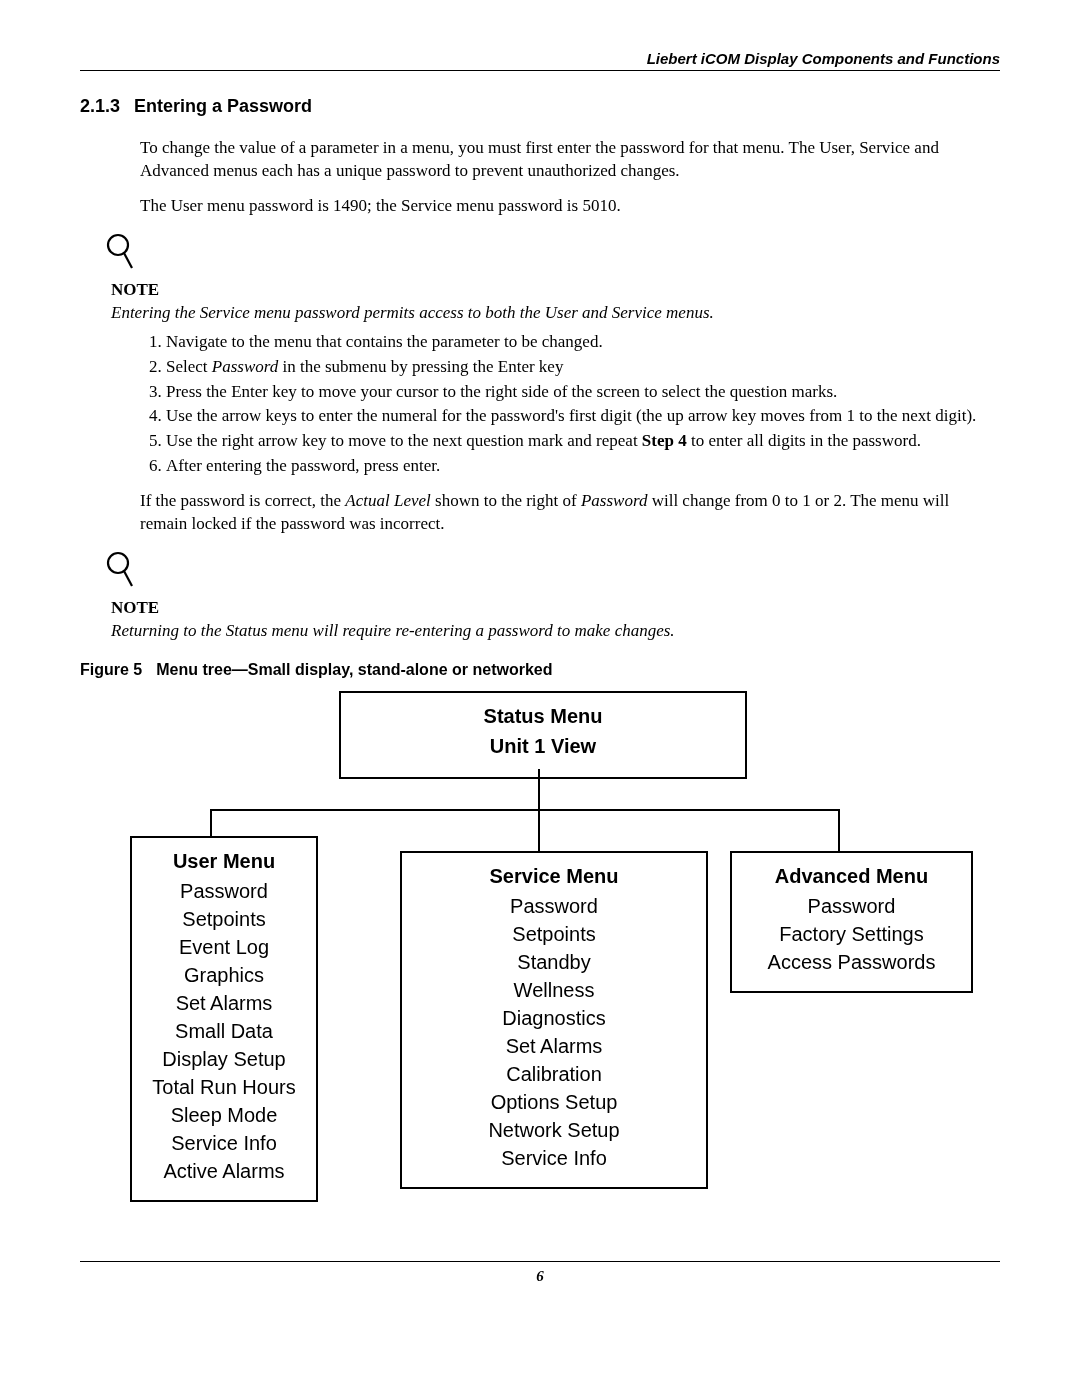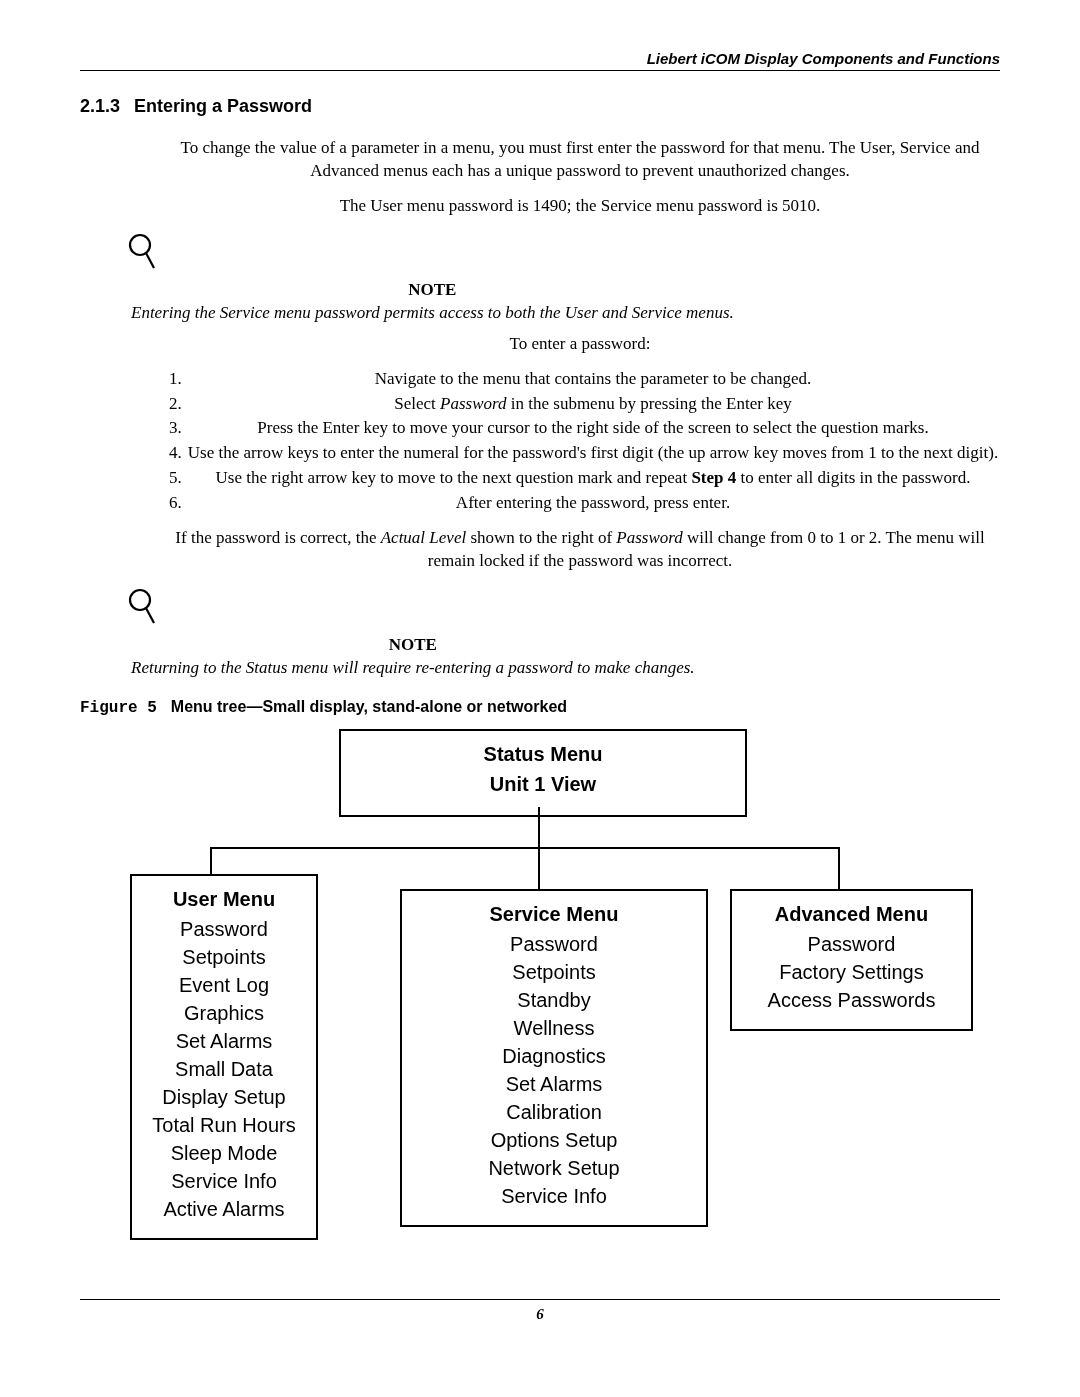--- a/index.html
+++ b/index.html
@@ -21,36 +21,36 @@
     padding-bottom: 3px;
     margin-bottom: 25px;
   }
   .sec-heading {
     font-family: Arial, Helvetica, sans-serif;
     font-weight: bold;
     font-size: 18px;
     margin-bottom: 20px;
   }
   .sec-num { display:inline-block; margin-right: 14px; }
-  .body-block { margin-left: 80px; font-size: 17px; line-height: 1.35; text-align: center; }
+  .body-block { margin-left: 60px; font-size: 17px; line-height: 1.35; }
   .body-block p { margin: 8px 0 12px 0; }
   .note-row { display:flex; align-items:flex-start; margin: 8px 0 4px -35px; flex-direction: column; }
   .note-icon { width:34px; flex:0 0 34px; margin-top:2px; }
   .note-text { margin-left: 6px; }
   .note-label { font-weight:bold; font-family: "Century Schoolbook", Georgia, serif; }
   .note-body { font-style: italic; }
   ol.steps { margin: 6px 0 12px 0; padding-left: 26px; }
   ol.steps li { margin: 2px 0; font-size:17px; line-height:1.35; }
   .fig-caption {
     font-family: Arial, Helvetica, sans-serif;
     font-weight: bold;
     font-size: 16px;
     margin: 18px 0 12px 0;
   }
-  .fig-label { margin-right: 14px; font-family: Liberation Mono, monospace; }
+  .fig-label { margin-right: 14px; }
   .diagram {
     font-family: Arial, Helvetica, sans-serif;
     font-size: 20px;
     margin: 12px 0 0 60px;
     position: relative;
     height: 560px;
   }
   .box {
     position:absolute;
     border: 2px solid #000;
@@ -94,21 +94,20 @@
           <circle cx="13" cy="13" r="10" stroke="#000" stroke-width="2.2" fill="none"></circle>
           <line x1="19" y1="21" x2="27" y2="36" stroke="#000" stroke-width="2.2"></line>
         </svg>
     </div>
     <div class="note-text">
       <div class="note-label">NOTE</div>
       <div class="note-body">Entering the Service menu password permits access to both the User and Service menus.</div>
     </div>
   </div>
 
-  <p>To enter a password:</p>
 
   <ol class="steps" id="steps-list">
       <li>Navigate to the menu that contains the parameter to be changed.</li>
       <li>Select <span class="italic">Password</span> in the submenu by pressing the Enter key</li>
       <li>Press the Enter key to move your cursor to the right side of the screen to select the question marks.</li>
       <li>Use the arrow keys to enter the numeral for the password's first digit (the up arrow key moves from 1 to the next digit).</li>
       <li>Use the right arrow key to move to the next question mark and repeat <b>Step 4</b> to enter all digits in the password.</li>
       <li>After entering the password, press enter.</li>
     </ol>
 

